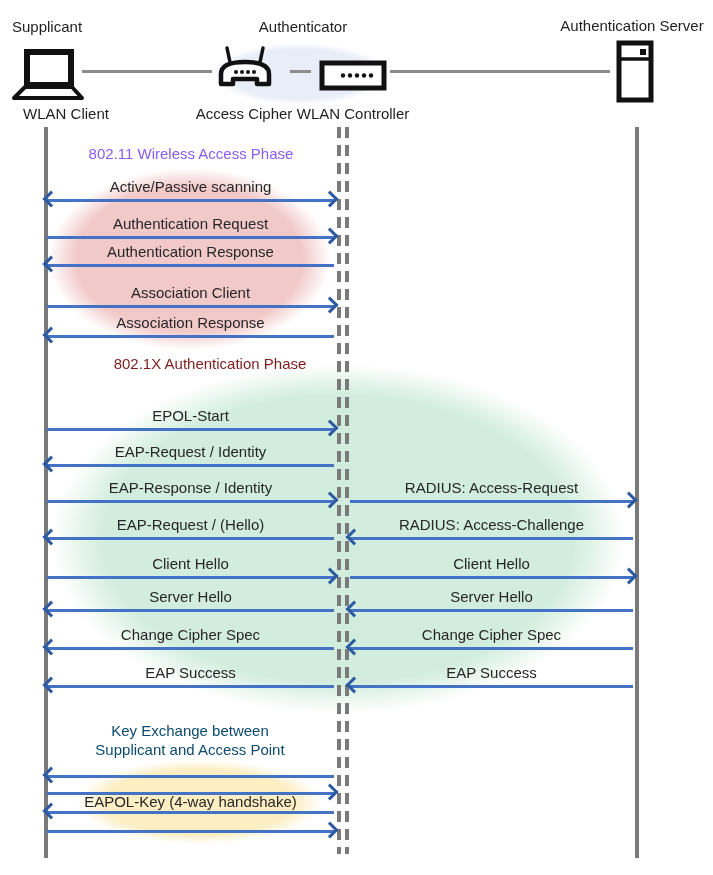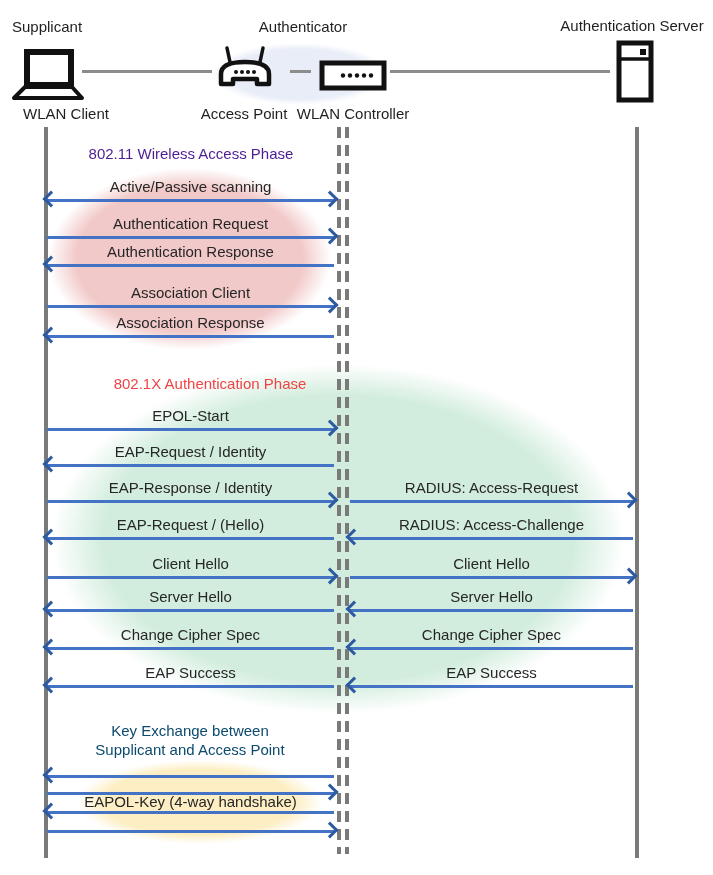--- a/index.html
+++ b/index.html
@@ -21,22 +21,22 @@
   #blob-green {left:52px;top:364px;width:573px;height:350px;
     background:radial-gradient(closest-side,#d2eddd 82%,rgba(210,237,221,0) 100%);}
   #blob-yellow{left:77px;top:760px;width:245px;height:84px;
     background:radial-gradient(closest-side,#fdeec3 78%,rgba(253,238,195,0) 100%);}
   
   .lifeline{position:absolute;top:127px;height:731px;width:4px;background:#7a7a7a;z-index:1;}
   .dashline{position:absolute;top:127px;height:727px;width:4px;z-index:1;
     background:repeating-linear-gradient(180deg,#7a7a7a 0 11px,transparent 11px 18px);}
   
   .phase-title{position:absolute;font-size:15px;text-align:center;white-space:nowrap;z-index:3;}
-  #phase1-title{top:145px;left:47px;width:288px;color:#4c1d95;}
-  #phase2-title{top:375px;left:60px;width:300px;color:#ef4444;}
+  #phase1-title{top:145px;left:47px;width:288px;color:#8b5cf6;}
+  #phase2-title{top:355px;left:60px;width:300px;color:#7f1d1d;}
   #phase3-title{top:721px;left:65px;width:250px;color:#0c4a6e;line-height:19px;}
   
   .msg{position:absolute;left:47px;width:287px;height:0;z-index:3;}
   .msg.seg-r{left:350px;width:283px;}
   .shaft{position:absolute;left:0;right:0;top:-1.5px;height:0;border-top:3px solid #4472c4;}
   .head{position:absolute;width:9px;height:9px;top:-7px;}
   .head.hr{right:-2px;border-top:3px solid #2d5aa0;border-right:3px solid #2d5aa0;transform:rotate(45deg);}
   .head.hl{left:-2px;border-top:3px solid #2d5aa0;border-left:3px solid #2d5aa0;transform:rotate(-45deg);}
   .lbl{position:absolute;left:0;right:0;bottom:5px;text-align:center;font-size:15px;color:#262626;white-space:nowrap;}
   .lbl.tight{bottom:2px;margin-top:20px;}
@@ -88,21 +88,21 @@
   </div>
   <div class="icon-wrap" style="left:616px;top:40px;">
     <svg width="38" height="63" viewBox="0 0 38 63">
       <rect x="3" y="3" width="32" height="57" fill="#fff" stroke="#111" stroke-width="5"></rect>
       <line x1="3" y1="19" x2="35" y2="19" stroke="#111" stroke-width="3.5"></line>
       <rect x="24" y="9" width="6" height="6" fill="#111"></rect>
     </svg>
   </div>
 
   <div class="device-label centered" style="left:6px;top:105px;width:100px;margin-left:10px;">WLAN Client</div>
-  <div class="device-label centered" style="left:192px;top:105px;width:104px;">Access Point</div>
+  <div class="device-label centered" style="left:192px;top:105px;width:104px;">Access Cipher</div>
   <div class="device-label centered" style="left:296px;top:105px;width:114px;">WLAN Controller</div>
 
   <div class="lifeline" style="left:44px;"></div>
   <div class="dashline" style="left:337px;"></div>
   <div class="dashline" style="left:345px;"></div>
   <div class="lifeline" style="left:635px;"></div>
 
   <div class="phase-title" id="phase1-title">802.11 Wireless Access Phase</div>
   <div class="phase-title" id="phase2-title">802.1X Authentication Phase</div>
   <div class="phase-title" id="phase3-title">

